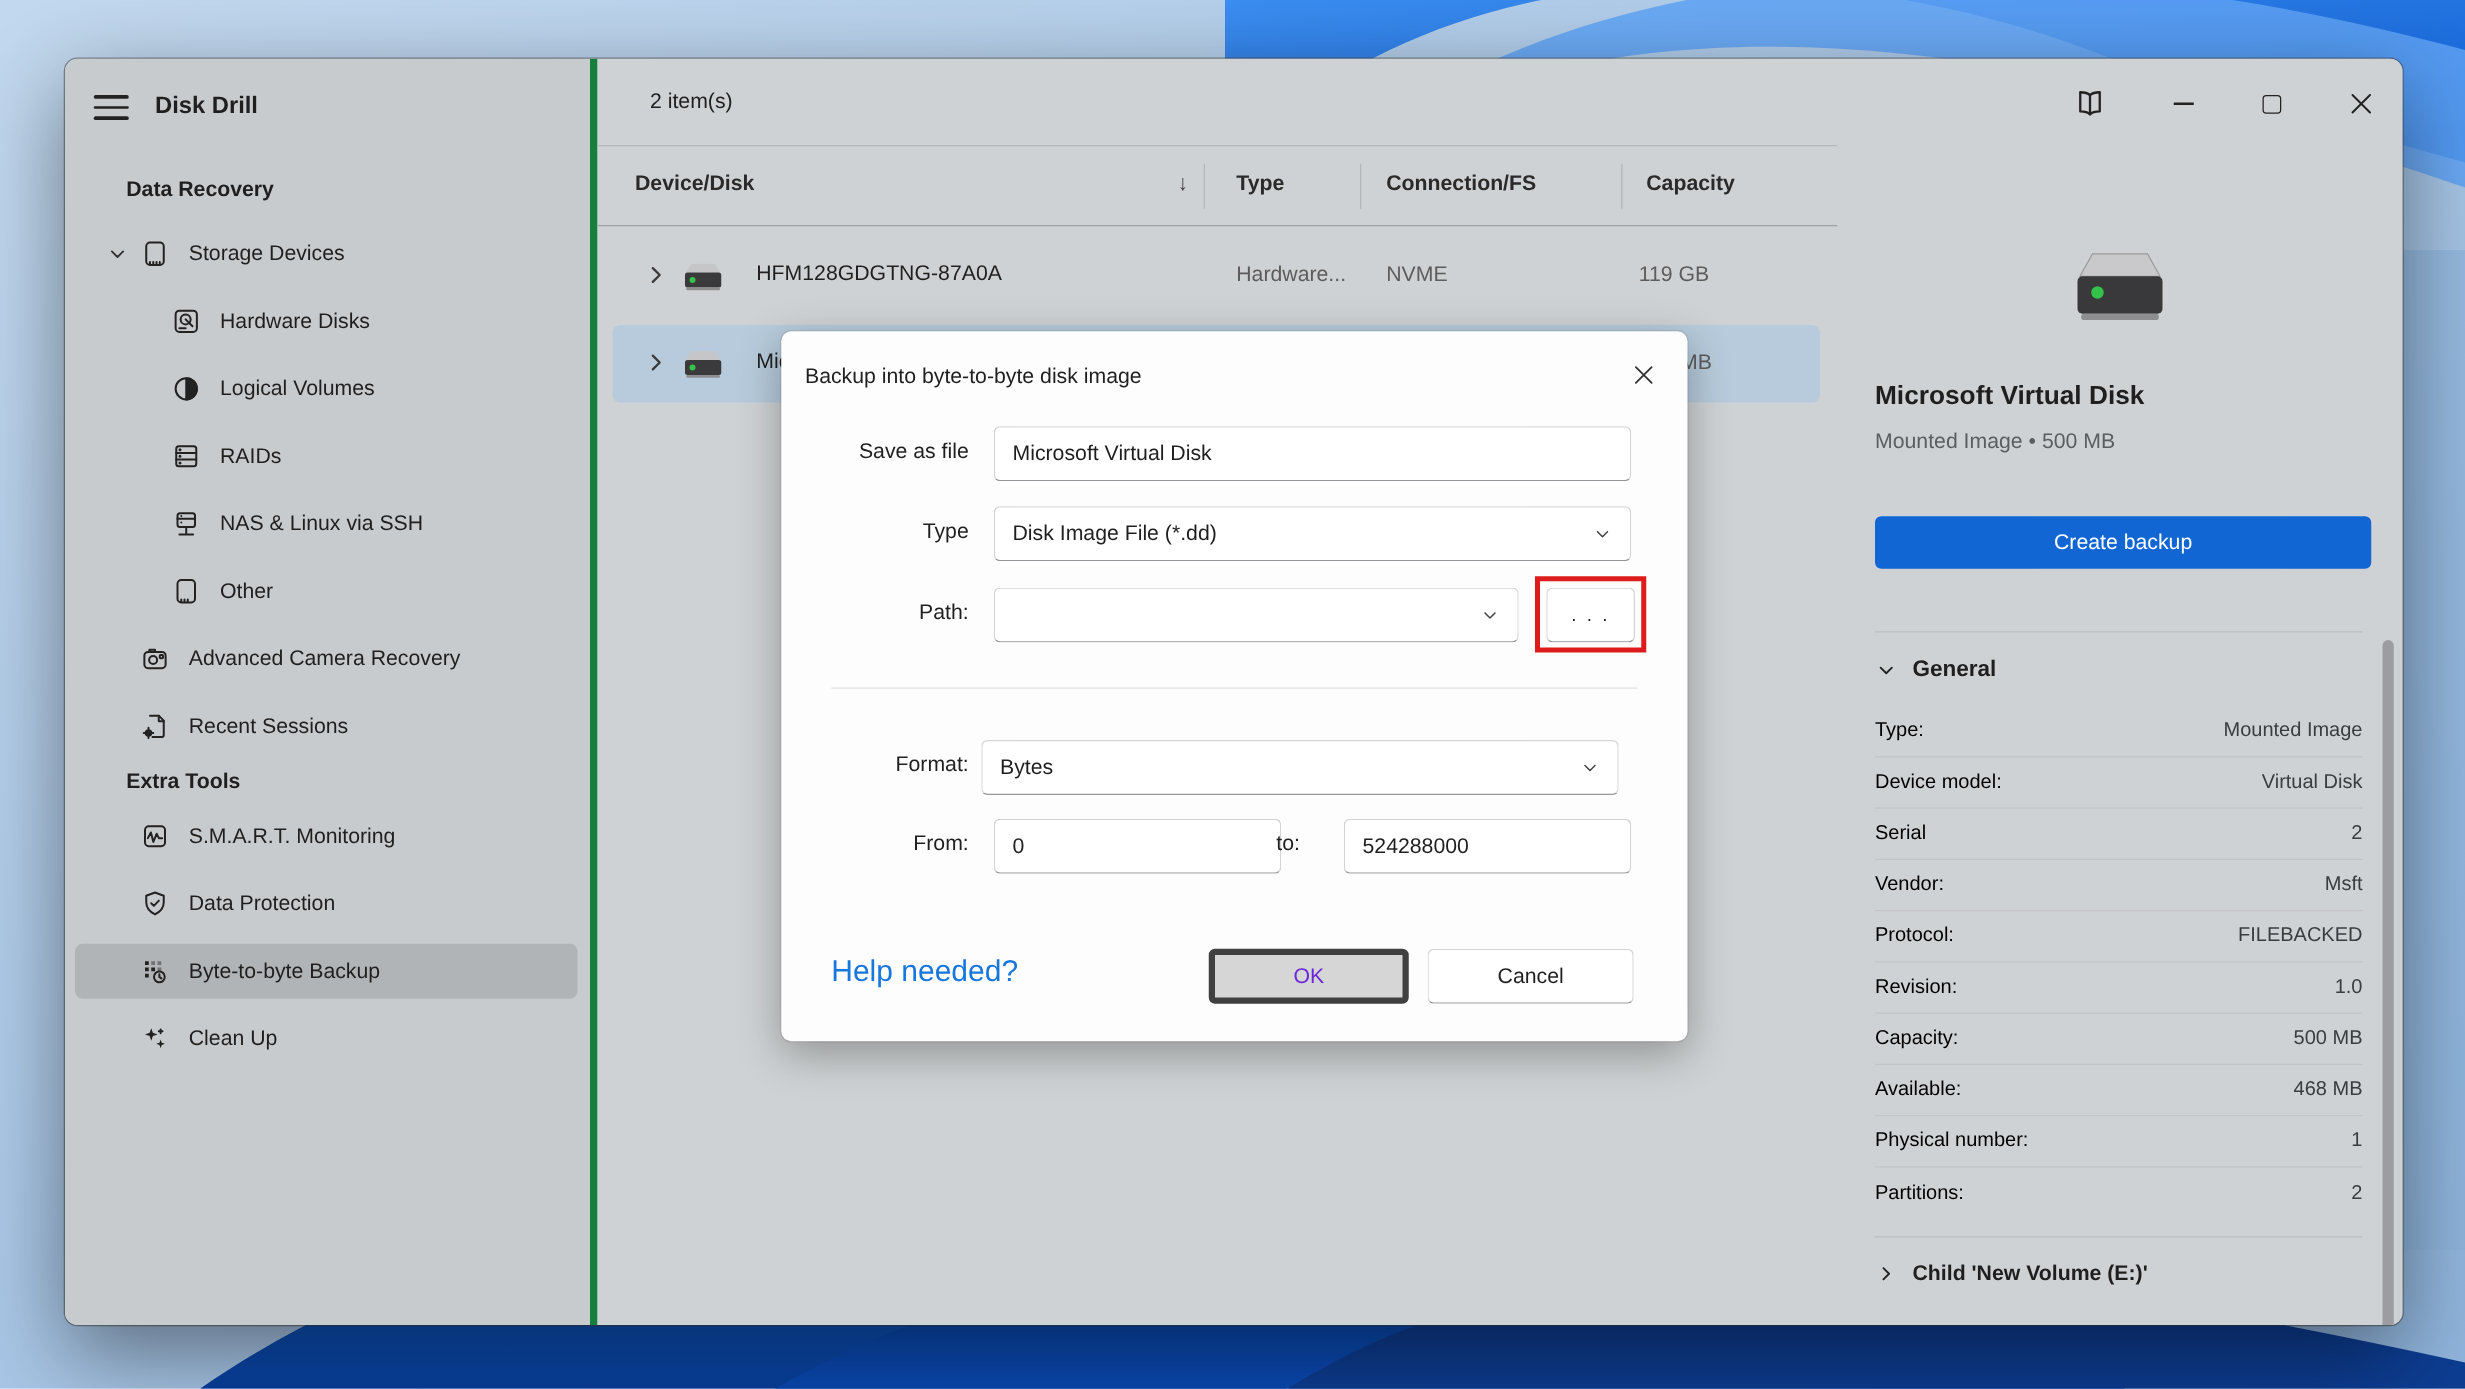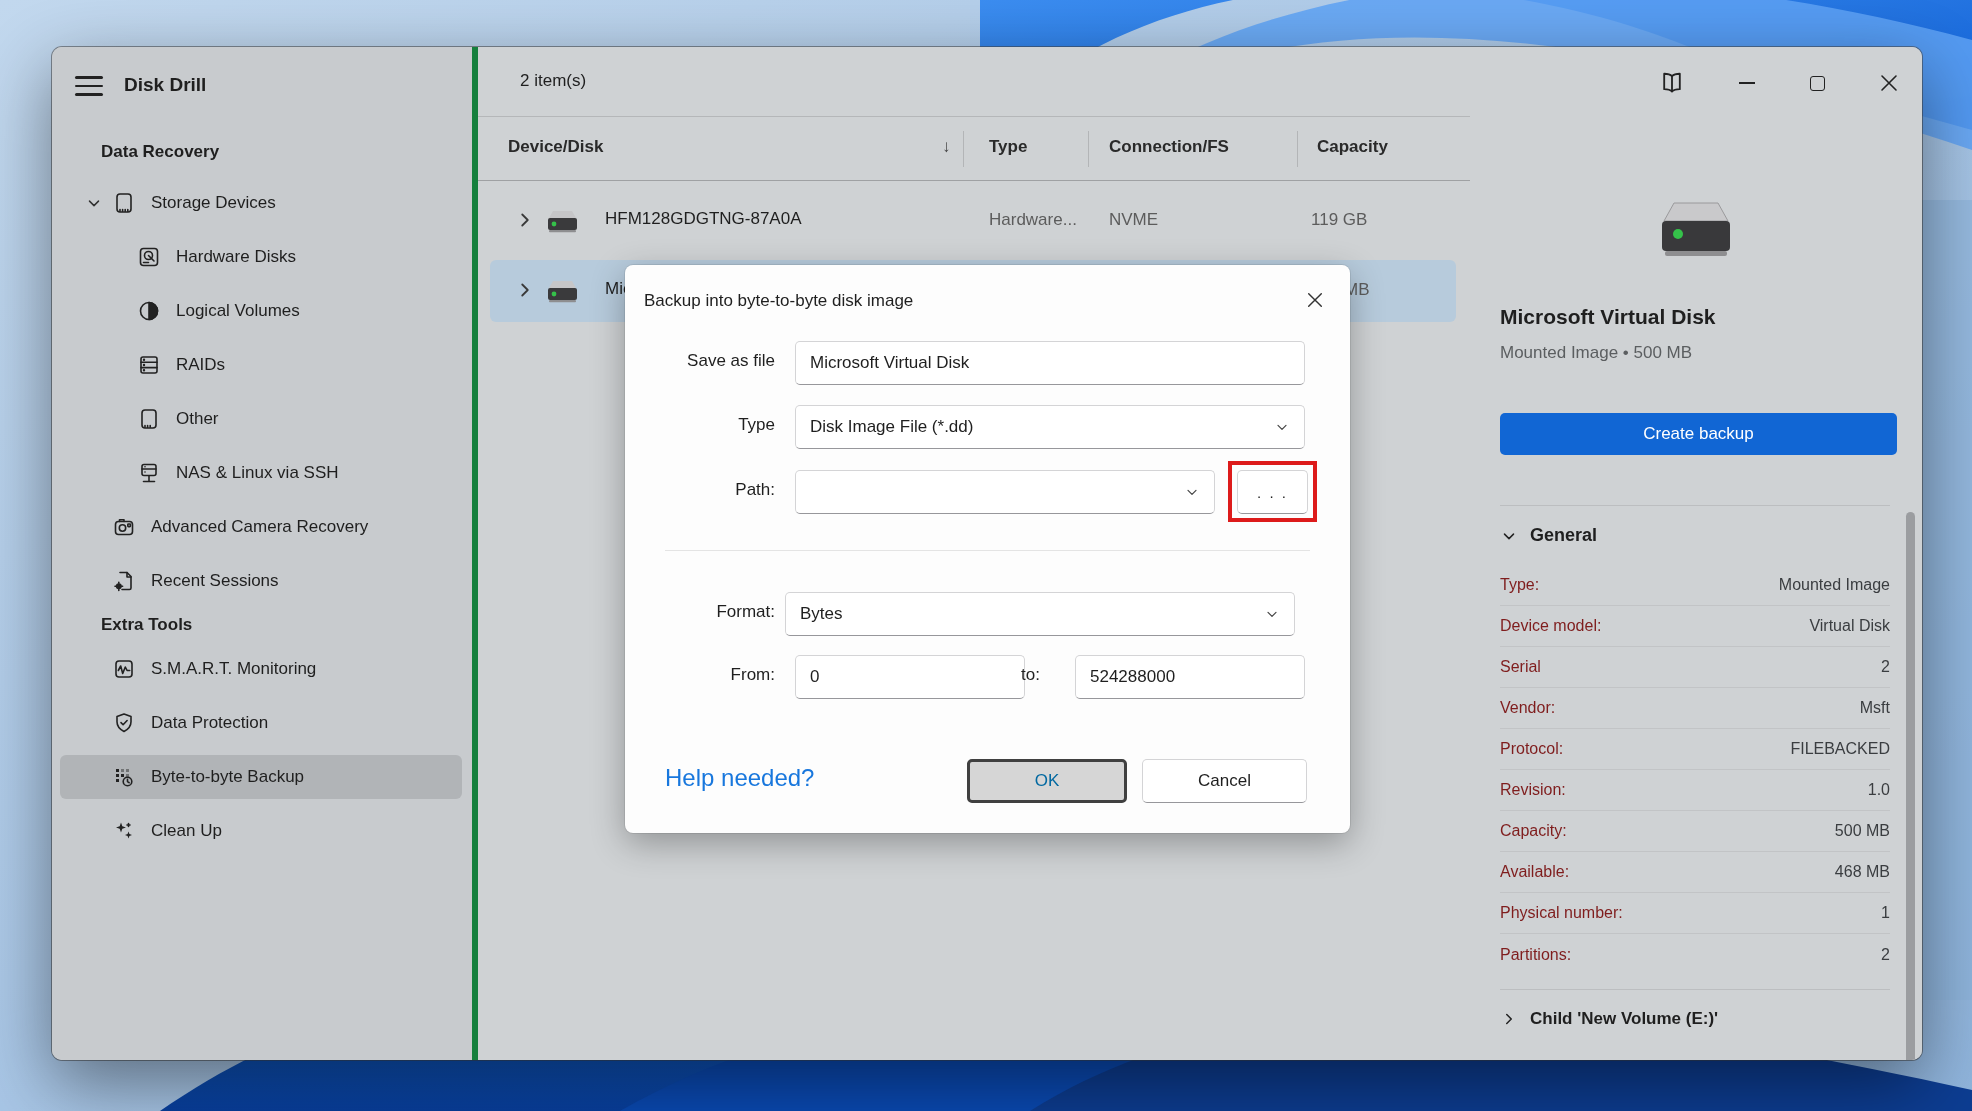--- a/index.html
+++ b/index.html
@@ -59,21 +59,21 @@
   .rp-sub { position:absolute; left:30px; top:296px; font-size:17px; color:#5b5e60; }
   .rp-btn { position:absolute; left:30px; top:366px; width:397px; height:42px; border:none; border-radius:5px;
             color:#fff; font-size:17px; font-family:inherit; cursor:pointer; }
   .rp-divider { position:absolute; left:30px; width:390px; height:1px; background:#bcbec0; }
   .rp-sec { position:absolute; left:30px; display:flex; align-items:center; gap:12px; font-size:18px; font-weight:bold; cursor:pointer; }
   .rp-sec svg { width:18px; height:18px; stroke:#222; fill:none; stroke-width:2; stroke-linecap:round; stroke-linejoin:round; }
   .props { position:absolute; left:30px; top:518px; width:390px; }
   .prop-row { height:41px; display:flex; align-items:center; justify-content:space-between;
               border-bottom:1px solid #c2c4c6; font-size:16px; }
   .prop-row:last-child { border-bottom:none; }
-  .prop-label { color:#7f1d1d;text-align:center; }
+  .prop-label { color:#000000;text-align:center; }
   .prop-value { color:#3a3d40; }
   .rp-scrollbar { position:absolute; right:7px; top:465px; width:9px; height:585px; border-radius:5px; background:#9b9da0; }
 
   
   .tb-btn { position:absolute; top:20px; width:34px; height:32px; display:flex; align-items:center; justify-content:center; cursor:pointer; }
   .tb-btn svg { stroke:#222; fill:none; stroke-width:1.7; stroke-linecap:round; stroke-linejoin:round; }
   .tb-min-bar { width:16px; height:2px; background:#222; }
   .tb-max-box { width:15px; height:15px; border:1.7px solid #222; border-radius:3px; }
 
   
@@ -92,21 +92,21 @@
   .select { display:flex; align-items:center; padding:0 14px; font-size:17px; cursor:pointer; }
   .select .sel-text { flex:1; }
   .select svg { width:16px; height:16px; stroke:#444; fill:none; stroke-width:1.8; stroke-linecap:round; stroke-linejoin:round; }
   .dlg-divider { position:absolute; left:40px; top:285px; width:645px; height:1px; background:#e4e4e4; }
   .browse-btn { position:absolute; left:612px; top:0; width:71px; height:44px; background:#fff; border:1px solid #d4d4d6;
                 border-bottom-color:#97979b; border-radius:5px; font-size:15px; letter-spacing:2px; color:#1f1f1f;
                 display:flex; align-items:center; justify-content:center; cursor:pointer; font-family:inherit; }
   .red-box { position:absolute; left:603px; top:-9px; width:89px; height:61px; border:4px solid #dd1b1b; pointer-events:none; }
   .help-link { position:absolute; left:40px; top:499px; font-size:24px; color:#1877dd; text-decoration:none; cursor:pointer; }
   .dlg-btn { position:absolute; top:494px; height:44px; border-radius:5px; font-size:17px; font-family:inherit; cursor:pointer; }
-  .btn-ok { left:342px; width:160px; background:#d6d6d6; border:3px solid #404040; color:#0369a1; }
+  .btn-ok { left:342px; width:160px; background:#d6d6d6; border:5px solid #404040; color:#6d28d9; }
   .btn-cancel { left:517px; width:165px; background:#fff; border:1px solid #d4d4d6; border-bottom-color:#97979b; color:#1f1f1f; }
 </style>
 </head>
 <body>
 
 <div id="root">
 
   <svg id="wallpaper" viewBox="0 0 1972 1111" preserveAspectRatio="none">
     <defs>
       <linearGradient id="sky" x1="0" y1="0" x2="1" y2="1">
@@ -189,35 +189,35 @@
               <path d="M4 9.3h16M4 14.6h16"></path>
               <path d="M7 6.7h.01M7 12h.01M7 17.3h.01" style="stroke-width:2.4"></path>
             </svg>
         </span>
         <span>RAIDs</span>
       </div>
 
       <div class="side-item lvl2">
         <span class="ico">
           <svg viewBox="0 0 24 24">
+              <rect x="5" y="3.5" width="14" height="11" rx="2"></rect>
+              <path d="M5 8h14M8 5.8h.01M8 11h.01M12 15v3M6.5 20.5h11M12 18v2.5"></path>
+            </svg>
+        </span>
+        <span>NAS &amp; Linux via SSH</span>
+      </div>
+
+      <div class="side-item lvl2">
+        <span class="ico">
+          <svg viewBox="0 0 24 24">
               <rect x="5" y="3" width="14" height="18" rx="3"></rect>
               <path d="M8 18.6v1.6M10.6 18.6v1.6M13.2 18.6v1.6"></path>
             </svg>
         </span>
         <span>Other</span>
-      </div>
-
-      <div class="side-item lvl2">
-        <span class="ico">
-          <svg viewBox="0 0 24 24">
-              <rect x="5" y="3.5" width="14" height="11" rx="2"></rect>
-              <path d="M5 8h14M8 5.8h.01M8 11h.01M12 15v3M6.5 20.5h11M12 18v2.5"></path>
-            </svg>
-        </span>
-        <span>NAS &amp; Linux via SSH</span>
       </div>
 
       <div class="side-item">
         <span class="chev-slot"></span>
         <span class="ico">
           <svg viewBox="0 0 24 24">
               <rect x="3.5" y="6.5" width="17" height="13" rx="3"></rect>
               <path d="M7.5 6.5V4.8h4.5v1.7"></path>
               <circle cx="10.5" cy="13" r="3.2"></circle>
               <rect x="15.8" y="9" width="2.6" height="2.6" rx="0.6"></rect>

